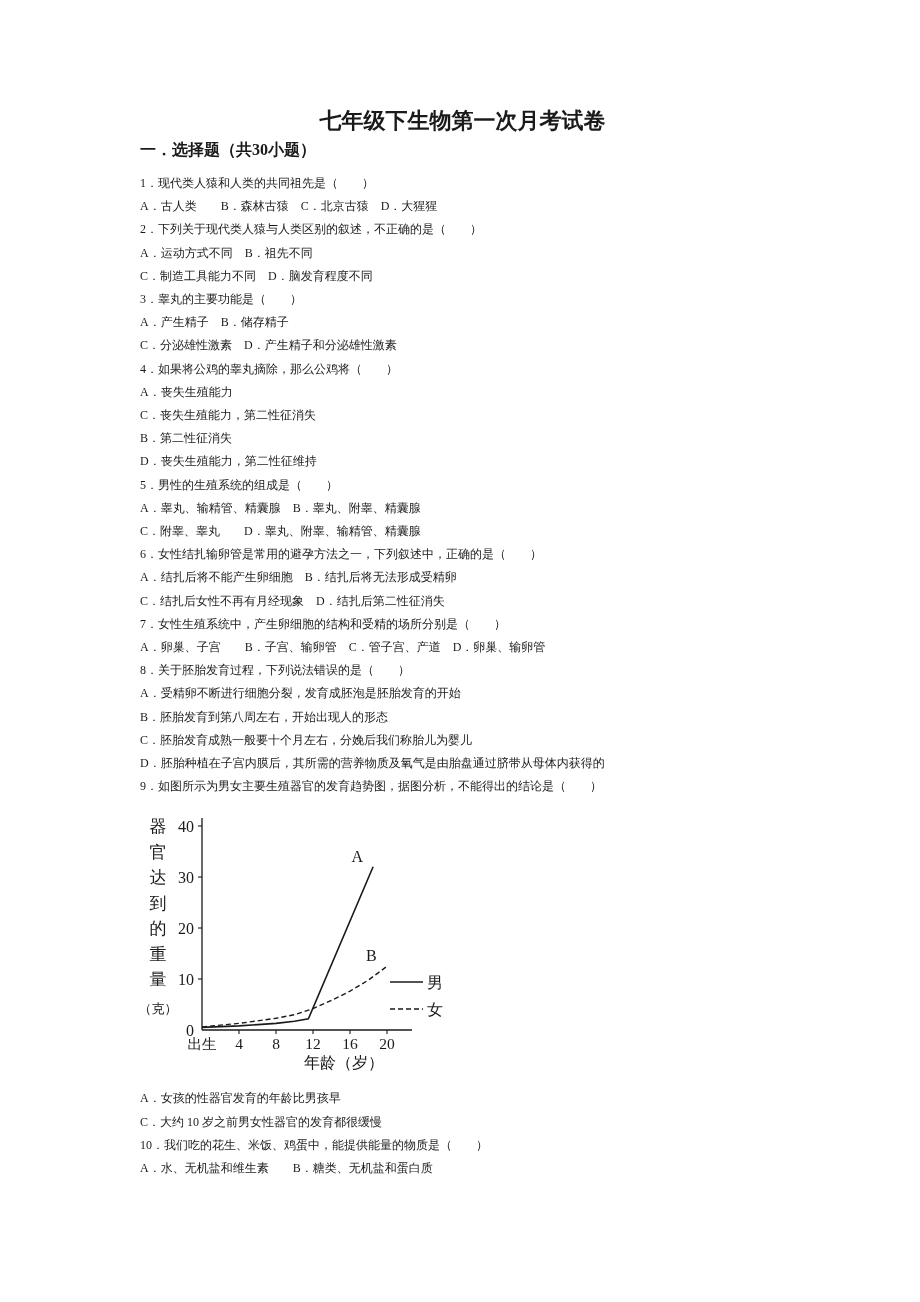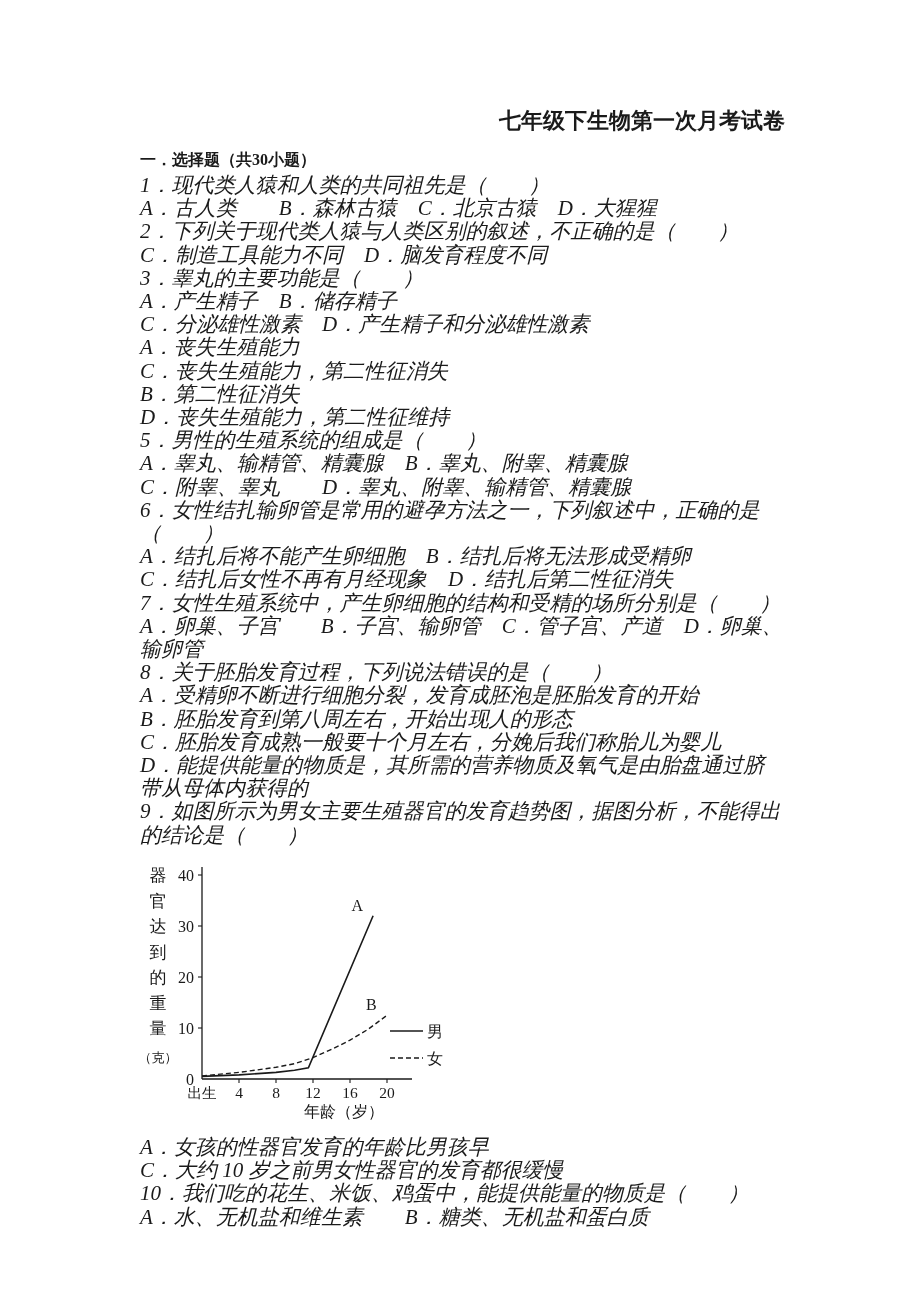--- a/index.html
+++ b/index.html
@@ -12,77 +12,77 @@
     font-family: "Liberation Serif", "DejaVu Serif", serif;
     color: #1a1a1a;
   }
   .content {
     position: absolute;
     left: 140px;
     top: 104px;
     width: 645px;
   }
   .doc-title {
-    text-align: right;
+    text-align: center;
     font-size: 22px;
     font-weight: bold;
     line-height: 34px;
-    margin-bottom: 10px;
   }
   .section-header {
     font-size: 16px;
     font-weight: bold;
     line-height: 24px;
-    margin-bottom: 2px;
+    margin-bottom: 10px;
   }
   .text-line {
-    font-size: 21px;
+    font-size: 12px;
     line-height: 23.2px;
     white-space: pre-wrap;
-    font-style: italic;
   }
   figure.chart {
     margin: 12px 0 8px 0;
   }
   svg text {
     font-family: "Liberation Serif", "DejaVu Serif", serif;
   }
 </style>
 </head>
 <body>
 
 <div class="page">
   <div class="content">
     <h1 class="doc-title">七年级下生物第一次月考试卷</h1>
     <div class="section-header">一．选择题（共30小题）</div>
     <div class="lines" id="lines-before-chart">
         <div class="text-line">1．现代类人猿和人类的共同祖先是（　　）</div>
         <div class="text-line">A．古人类　　B．森林古猿　C．北京古猿　D．大猩猩</div>
         <div class="text-line">2．下列关于现代类人猿与人类区别的叙述，不正确的是（　　）</div>
+        <div class="text-line">A．运动方式不同　B．祖先不同</div>
         <div class="text-line">C．制造工具能力不同　D．脑发育程度不同</div>
         <div class="text-line">3．睾丸的主要功能是（　　）</div>
         <div class="text-line">A．产生精子　B．储存精子</div>
         <div class="text-line">C．分泌雄性激素　D．产生精子和分泌雄性激素</div>
+        <div class="text-line">4．如果将公鸡的睾丸摘除，那么公鸡将（　　）</div>
         <div class="text-line">A．丧失生殖能力</div>
         <div class="text-line">C．丧失生殖能力，第二性征消失</div>
         <div class="text-line">B．第二性征消失</div>
         <div class="text-line">D．丧失生殖能力，第二性征维持</div>
         <div class="text-line">5．男性的生殖系统的组成是（　　）</div>
         <div class="text-line">A．睾丸、输精管、精囊腺　B．睾丸、附睾、精囊腺</div>
         <div class="text-line">C．附睾、睾丸　　D．睾丸、附睾、输精管、精囊腺</div>
         <div class="text-line">6．女性结扎输卵管是常用的避孕方法之一，下列叙述中，正确的是（　　）</div>
         <div class="text-line">A．结扎后将不能产生卵细胞　B．结扎后将无法形成受精卵</div>
         <div class="text-line">C．结扎后女性不再有月经现象　D．结扎后第二性征消失</div>
         <div class="text-line">7．女性生殖系统中，产生卵细胞的结构和受精的场所分别是（　　）</div>
         <div class="text-line">A．卵巢、子宫　　B．子宫、输卵管　C．管子宫、产道　D．卵巢、输卵管</div>
         <div class="text-line">8．关于胚胎发育过程，下列说法错误的是（　　）</div>
         <div class="text-line">A．受精卵不断进行细胞分裂，发育成胚泡是胚胎发育的开始</div>
         <div class="text-line">B．胚胎发育到第八周左右，开始出现人的形态</div>
         <div class="text-line">C．胚胎发育成熟一般要十个月左右，分娩后我们称胎儿为婴儿</div>
-        <div class="text-line">D．能提供能量的物质是，其所需的营养物质及氧气是由胎盘通过脐带从母体内获得的</div>
+        <div class="text-line">D．胚胎种植在子宫内膜后，其所需的营养物质及氧气是由胎盘通过脐带从母体内获得的</div>
         <div class="text-line">9．如图所示为男女主要生殖器官的发育趋势图，据图分析，不能得出的结论是（　　）</div>
       </div>
     <figure class="chart">
       <svg id="chart-svg" viewBox="0 0 330 265" width="330" height="265" xmlns="http://www.w3.org/2000/svg">
           <line x1="62" y1="8" x2="62" y2="220" stroke="#1a1a1a" stroke-width="1.3"></line>
           <line x1="62" y1="220" x2="272" y2="220" stroke="#1a1a1a" stroke-width="1.3"></line>
           <text x="54" y="225.5" text-anchor="end" font-size="16" fill="#1a1a1a">0</text>
           <line x1="58" y1="169" x2="62" y2="169" stroke="#1a1a1a" stroke-width="1.1"></line>
           <text x="54" y="174.5" text-anchor="end" font-size="16" fill="#1a1a1a">10</text>
           <line x1="58" y1="118" x2="62" y2="118" stroke="#1a1a1a" stroke-width="1.1"></line>

